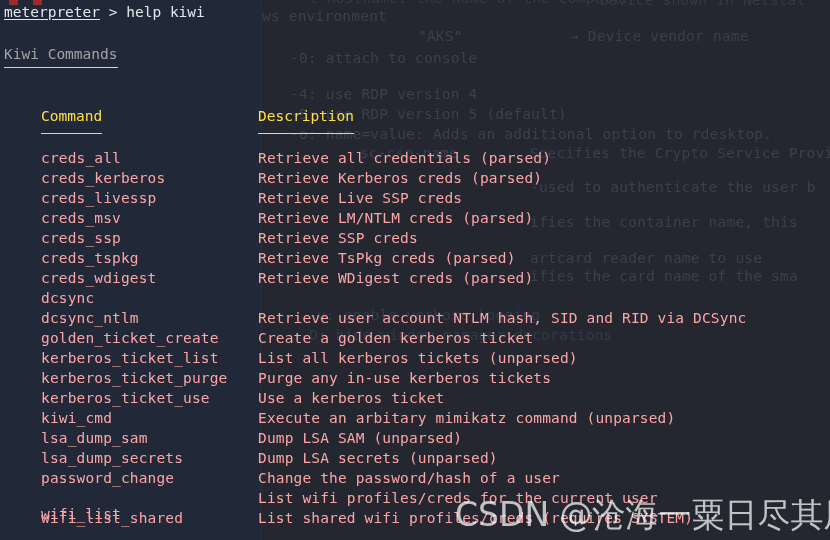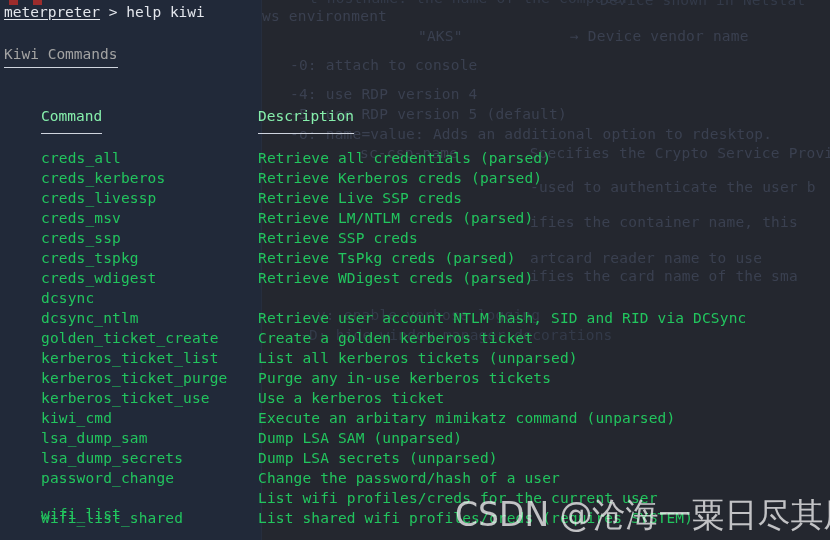--- a/index.html
+++ b/index.html
@@ -79,21 +79,21 @@
     height: 1px;
     background: #cfd4de;
     width: 100%;
     margin-top: 3px;
   }
 
   .col-head {
     position: absolute;
     font-size: 14.5px;
     line-height: 20px;
-    color: #86efac;
+    color: #fde047;
     white-space: pre;
     z-index: 4;
   }
   .col-head .rule {
     display: block;
     height: 1px;
     background: #cfd4de;
     margin-top: 7px;
     width: 100%;
   }
@@ -106,21 +106,21 @@
     inset: 0;
     z-index: 4;
     pointer-events: none;
   }
   .cmd-cell, .desc-cell {
     position: absolute;
     white-space: pre;
     font-family: "DejaVu Sans Mono", "Liberation Mono", monospace;
     font-size: 14.5px;
     line-height: 20px;
-    color: #22c55e;
+    color: #fca5a5;
     letter-spacing: 0.15px;
   }
   .cmd-cell { left: 41px; }
   .desc-cell { left: 258px; }
 
   
   .red-mark {
     position: absolute;
     top: 0;
     width: 9px;
@@ -148,21 +148,21 @@
 </head>
 <body>
 
 <div id="screen">
 
   <div id="ghost-layer">
       <div class="ghost-line ghost-dim" style="left: 300px; top: -12px;">-t hostname: the name of the computer</div>
       <div class="ghost-line" style="left: 262px; top: 6px;">ws environment</div>
       <div class="ghost-line" style="left: 418px; top: 26px;">"AKS"</div>
       <div class="ghost-line" style="left: 570px; top: 26px;">→ Device vendor name</div>
-      <div class="ghost-line" style="left: 290px; top: 55px;">-0: attach to console</div>
+      <div class="ghost-line" style="left: 290px; top: 48px;">-0: attach to console</div>
       <div class="ghost-line" style="left: 290px; top: 84px;">-4: use RDP version 4</div>
       <div class="ghost-line" style="left: 290px; top: 104px;">-5: use RDP version 5 (default)</div>
       <div class="ghost-line" style="left: 290px; top: 124px;">-o: name=value: Adds an additional option to rdesktop.</div>
       <div class="ghost-line" style="left: 360px; top: 143px;">sc-csp-name        Specifies the Crypto Service Provi</div>
       <div class="ghost-line" style="left: 530px; top: 177px;">-used to authenticate the user b</div>
       <div class="ghost-line" style="left: 530px; top: 212px;">ifies the container name, this</div>
       <div class="ghost-line" style="left: 530px; top: 248px;">artcard reader name to use</div>
       <div class="ghost-line" style="left: 530px; top: 266px;">ifies the card name of the sma</div>
       <div class="ghost-line ghost-dim" style="left: 300px; top: 305px; margin-left: 8px;">-v: enable verbose logging</div>
       <div class="ghost-line ghost-dim" style="left: 300px; top: 325px;">-D: hide window manager decorations</div>

